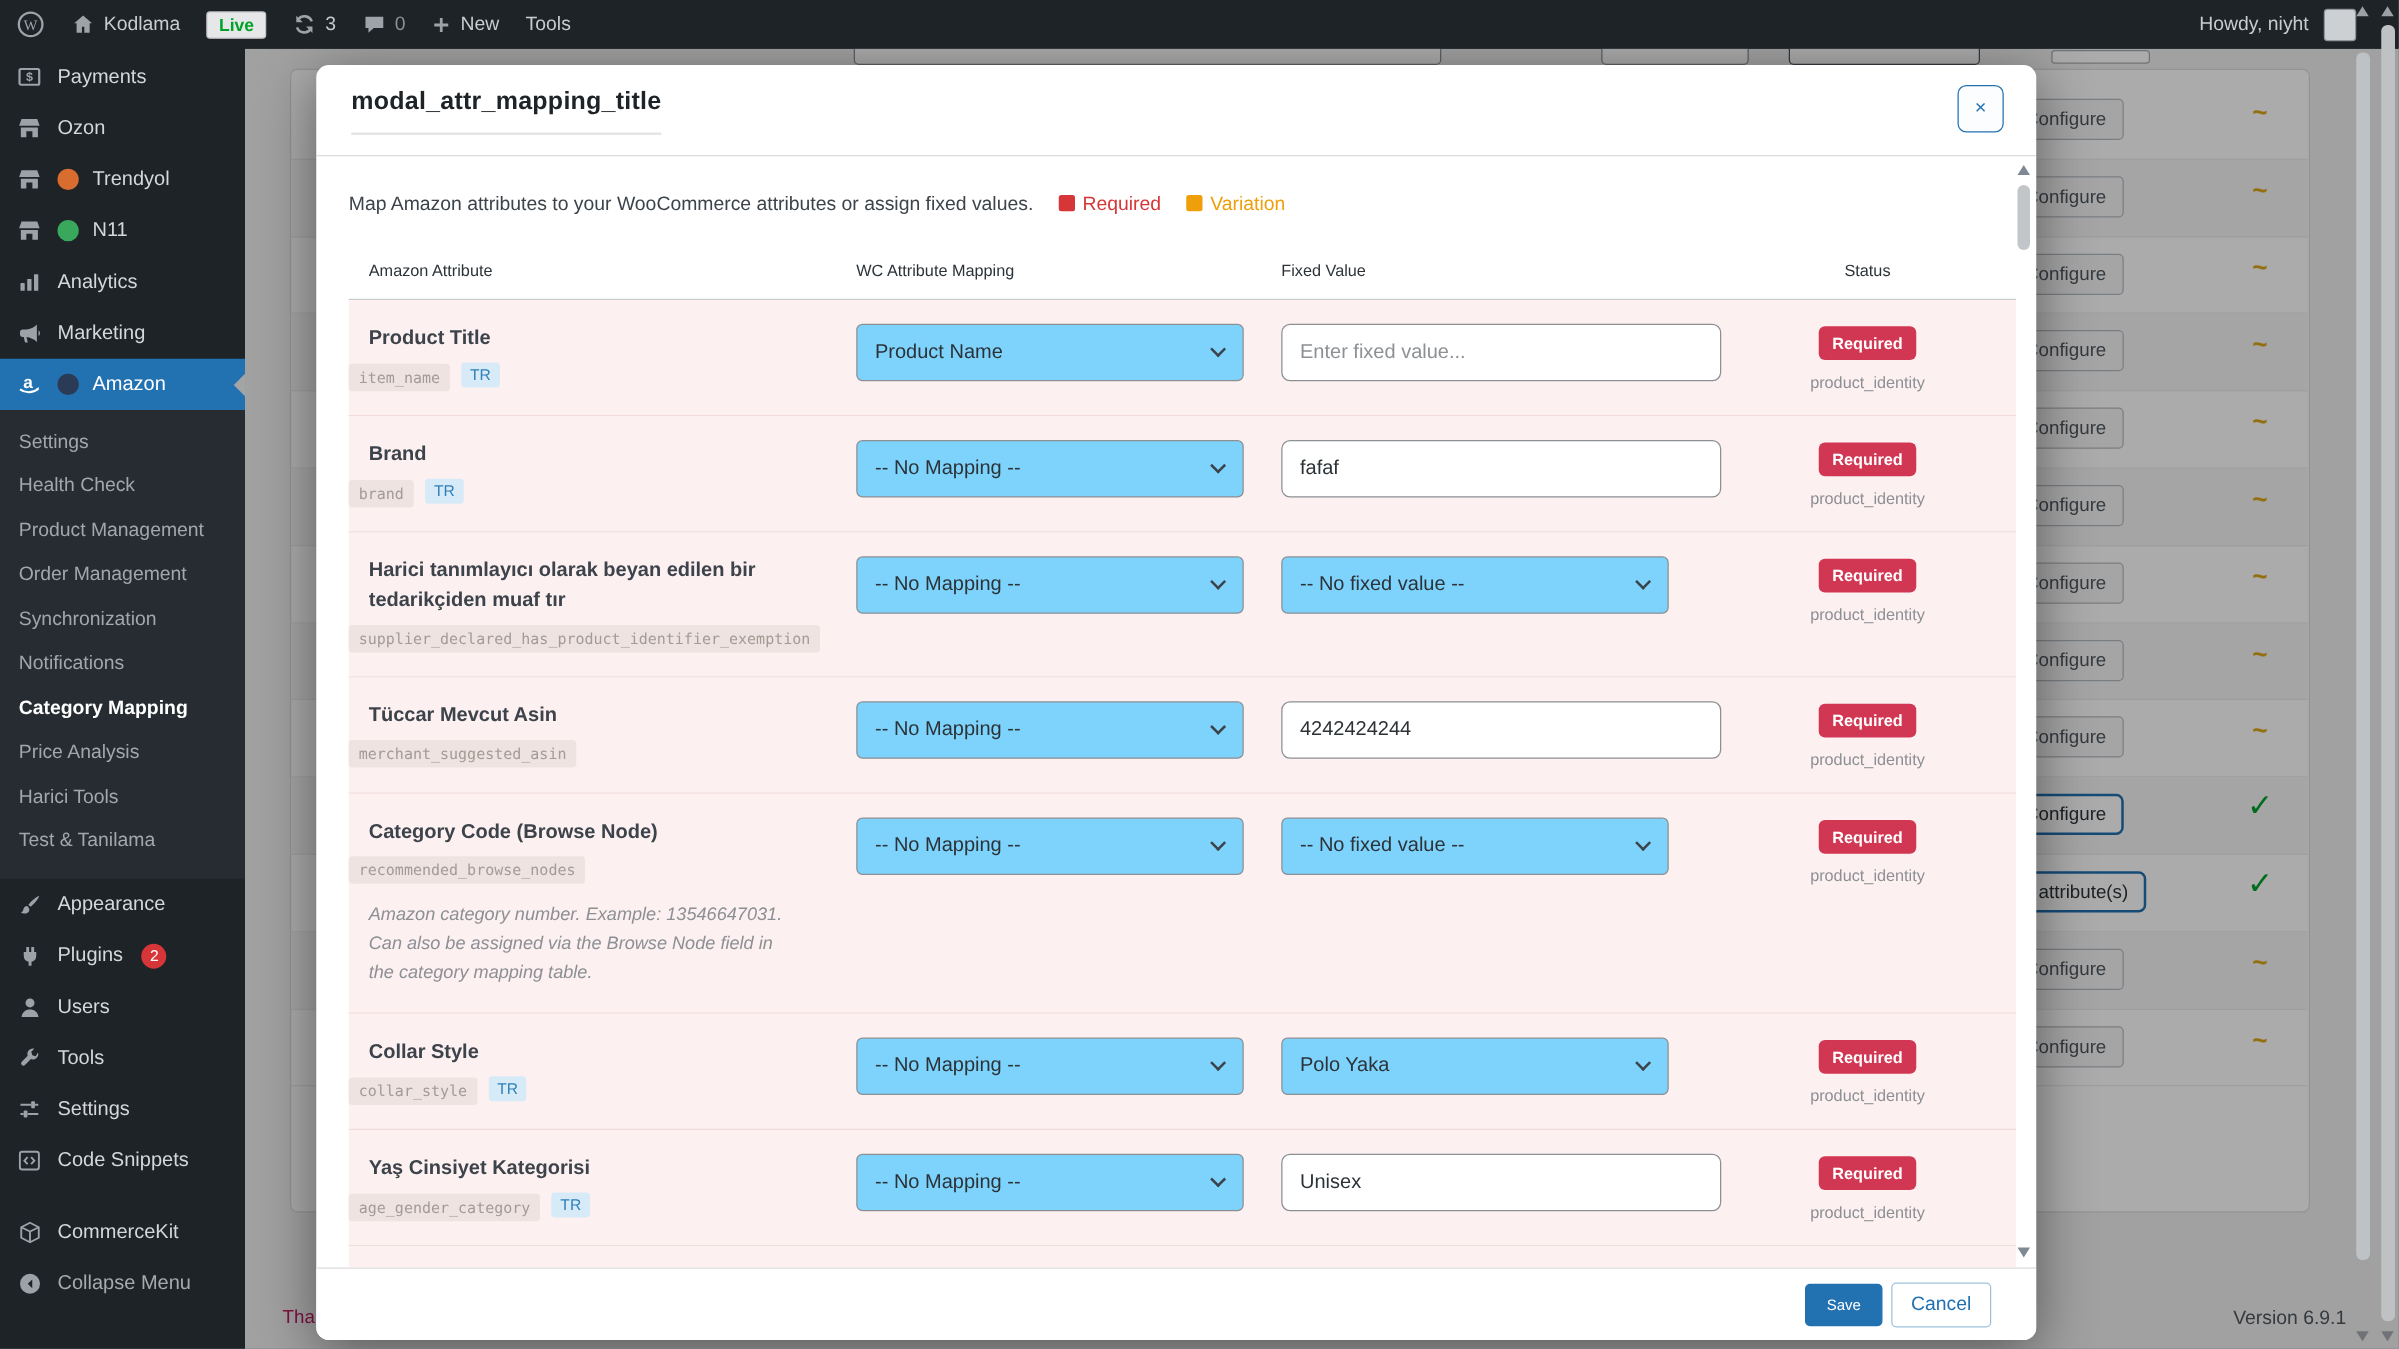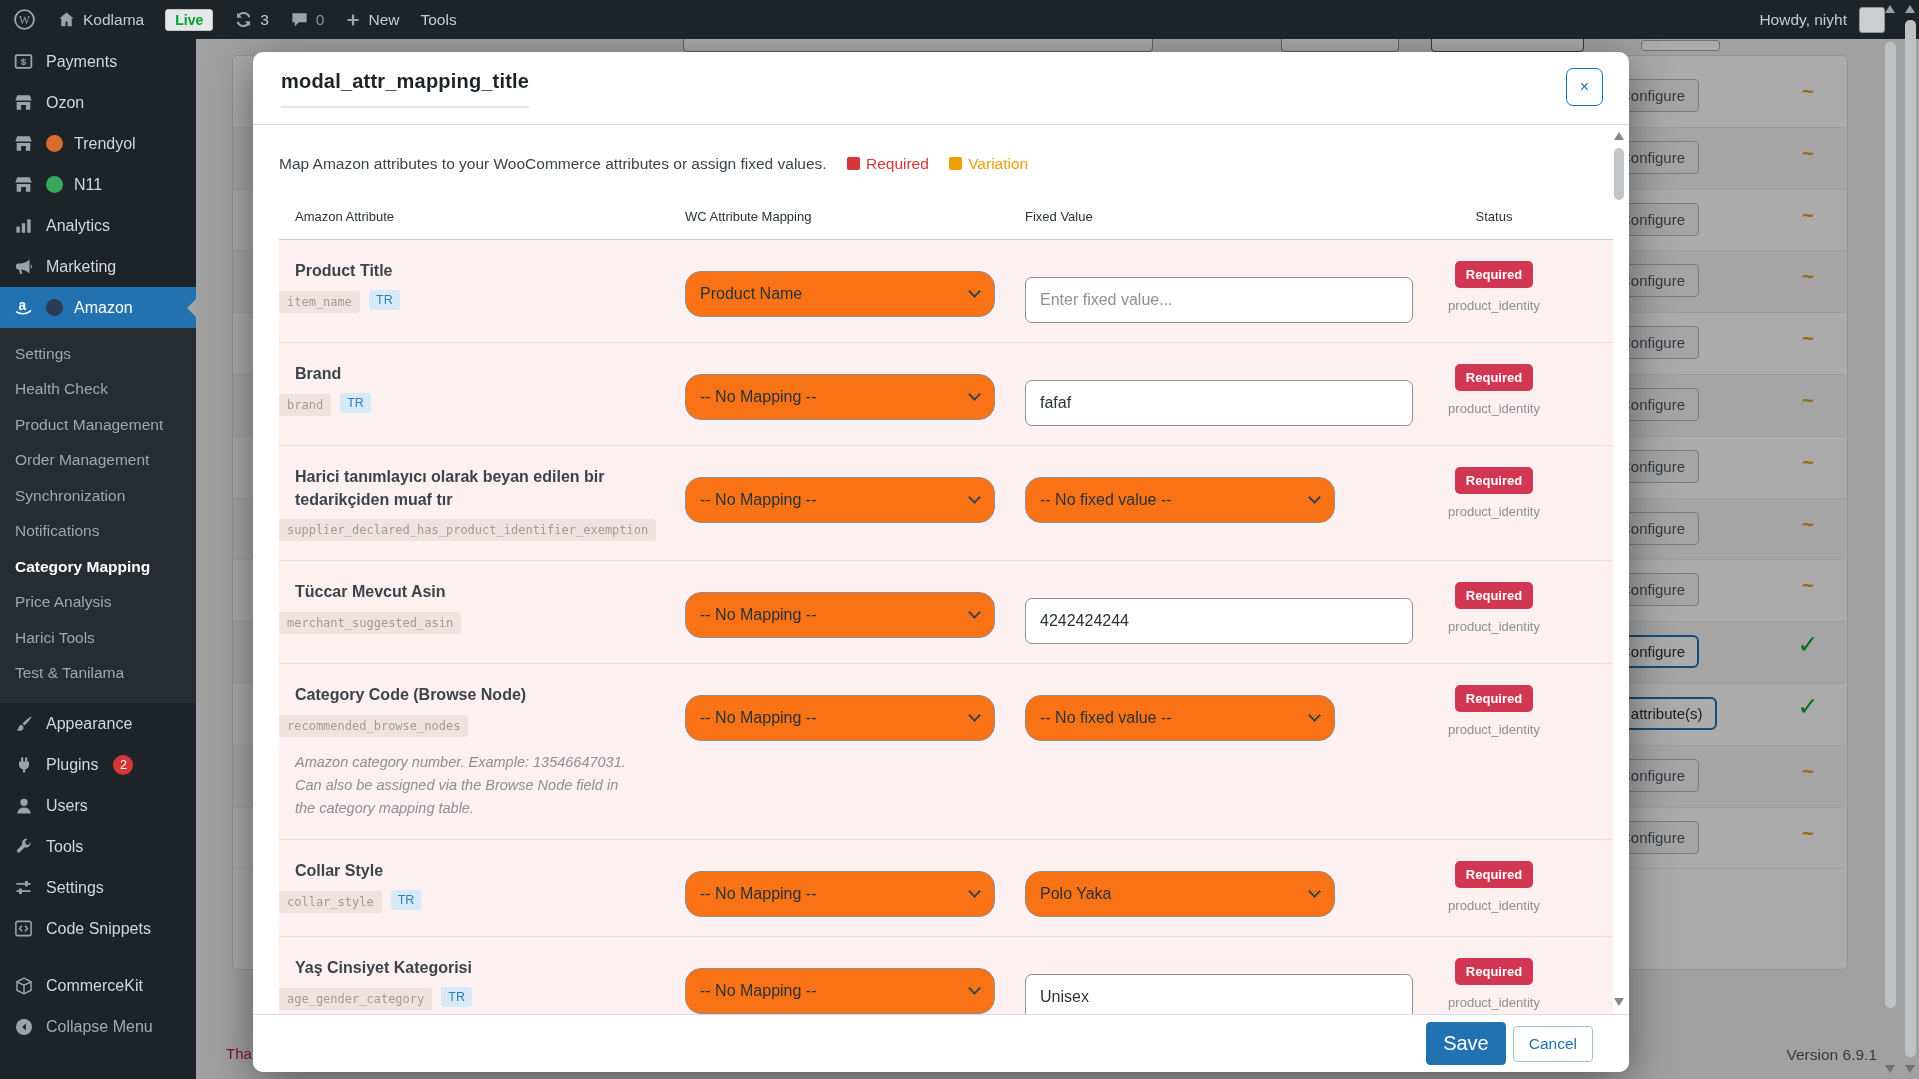--- a/index.html
+++ b/index.html
@@ -82,35 +82,35 @@
   .t-head .h4{text-align:center}
   .t-row{display:grid;grid-template-columns:406px 340px 375px 188px;background:var(--pink);
     border-bottom:1px solid #f1dcdb;padding:17px 0 19px}
   .attr-name{font-size:16px;font-weight:bold;color:#3c434a;line-height:1.45;padding:2px 30px 0 16px}
   .pill-line{padding-left:0;margin-top:8px}
   .code{font-family:"DejaVu Sans Mono",monospace;font-size:12px;color:#a39b94;background:#eee3e0;
     padding:4px 8px;border-radius:3px;white-space:nowrap;display:inline-block}
   .trb{display:inline-block;margin-left:9px;font-size:12.5px;color:#2e80b9;background:#d7eaf8;
     padding:3px 7px;border-radius:3px;vertical-align:2px}
   .note{margin-top:14px;padding:0 46px 0 16px;font-style:italic;font-size:14.5px;color:#8c8f94;line-height:1.6}
-  .selwrap{position:relative;width:310px;height:46px;border:1px solid #8c8f94;border-radius:16px;
-    background:#f97316;cursor:pointer;margin-top:14px}
+  .selwrap{position:relative;width:310px;height:46px;border:1px solid #8c8f94;border-radius:5px;
+    background:#7dd3fc;cursor:pointer;margin-top:2px}
   .selval{line-height:44px;padding-left:14px;font-size:16px;color:#2c3338;white-space:nowrap}
   .chev{position:absolute;right:15px;top:15px;width:9px;height:9px;
     border-right:2.4px solid #3c434a;border-bottom:2.4px solid #3c434a;transform:rotate(45deg)}
-  .txt{width:388px;height:46px;border:1px solid #8c8f94;border-radius:7px;padding:0 14px;font-size:16px;
-    color:#2c3338;font-family:inherit;background:#fff;margin-top:20px}
+  .txt{width:352px;height:46px;border:1px solid #8c8f94;border-radius:7px;padding:0 14px;font-size:16px;
+    color:#2c3338;font-family:inherit;background:#fff;margin-top:2px}
   .txt::placeholder{color:#8d9094}
   .c4{text-align:center;padding-top:4px}
   .req-badge{display:inline-block;background:var(--badge);color:#fff;font-size:13px;font-weight:bold;
     padding:6px 11px;border-radius:5px}
   .group{margin-top:10px;font-size:13px;color:#8c8f94}
   .m-foot{position:absolute;left:0;right:0;bottom:0;height:58px;border-top:1px solid #dcdcde;background:#fff;
     display:flex;align-items:center;justify-content:flex-end;gap:7px;padding-right:36px}
-  .btn-save{background:var(--accent);border:1px solid var(--accent);color:#fff;font-size:20px;
+  .btn-save{background:var(--accent);border:1px solid var(--accent);color:#fff;font-size:12px;
     padding:9px 16px;border-radius:4px;cursor:pointer;font-family:inherit}
   .btn-cancel{background:#fff;border:1px solid #9ec1dc;color:var(--accent);font-size:15.5px;
     padding:8px 15px;border-radius:4px;cursor:pointer;font-family:inherit}
 
   
   .tri-up{width:0;height:0;border-left:5px solid transparent;border-right:5px solid transparent;border-bottom:8px solid #7e8993}
   .tri-dn{width:0;height:0;border-left:5px solid transparent;border-right:5px solid transparent;border-top:8px solid #7e8993}
   .m-scroll{position:absolute;right:4px;top:80px;bottom:66px;width:12px;z-index:11}
   .m-scroll .tri-up{position:absolute;top:0;left:1px}
   .m-scroll .tri-dn{position:absolute;bottom:0;left:1px}

